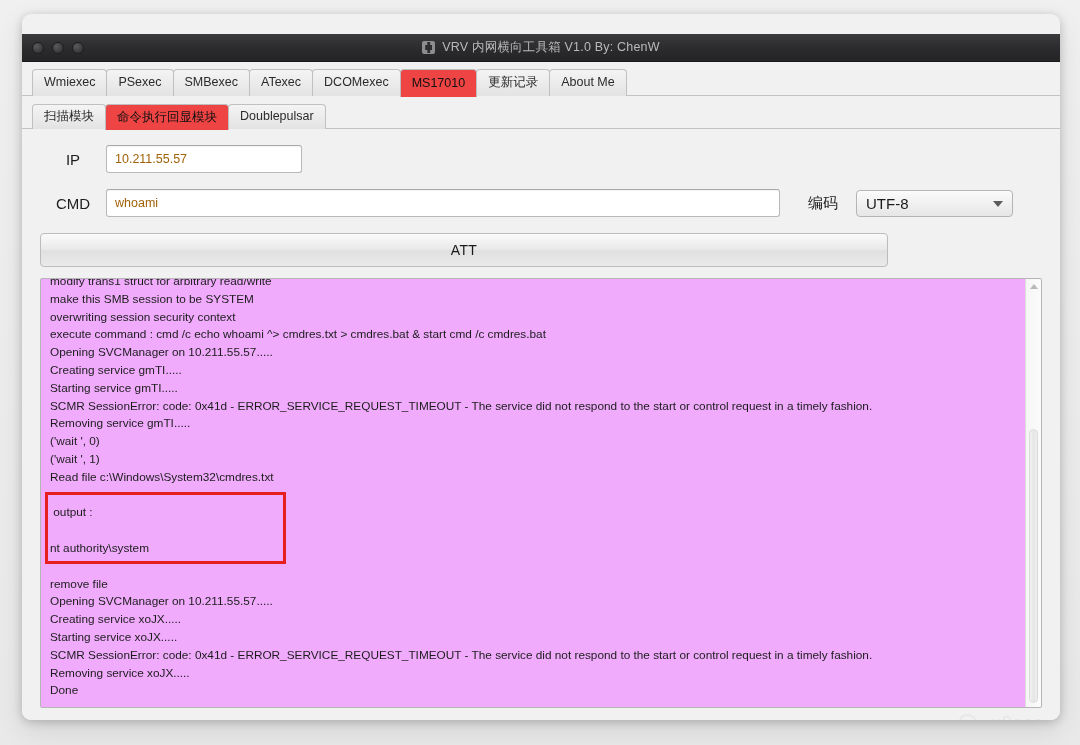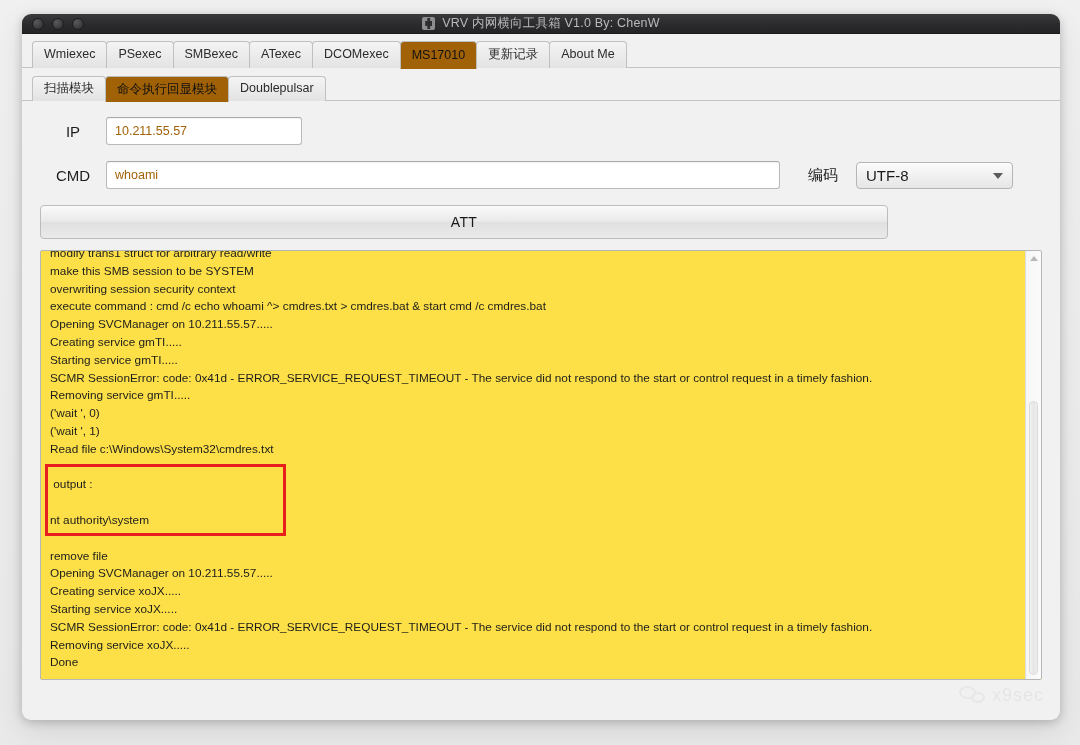--- a/index.html
+++ b/index.html
@@ -24,25 +24,26 @@
     width: 1038px; height: 706px;
     border-radius: 9px 9px 9px 9px;
     background: #f1f1f1;
     box-shadow: 0 2px 10px rgba(0,0,0,.20), 0 10px 28px rgba(0,0,0,.10);
     overflow: hidden;
   }
 
   
   .titlebar {
     position: relative;
-    height: 20px;
+    height: 28px;
     background: linear-gradient(180deg,#3a3a3c 0%,#2b2b2d 55%,#242426 100%);
     border-bottom: 1px solid #1a1a1c;
     display: flex;
     align-items: center;
+    margin-top: 20px;
   }
   .traffic {
     display: flex; gap: 8px;
     margin-left: 10px;
   }
   .dot {
     width: 12px; height: 12px; border-radius: 50%;
     background: radial-gradient(circle at 35% 32%, #5a5a5c 0%, #3d3d3f 60%, #2e2e30 100%);
     border: 1px solid #1e1e20;
   }
@@ -109,21 +110,21 @@
     background: linear-gradient(180deg,#f4f4f4 0%,#e3e3e3 100%);
     border: 1px solid #c0c0c0;
     border-bottom: none;
     border-radius: 4px 4px 0 0;
     margin-right: -1px;
     white-space: nowrap;
     cursor: default;
     margin-top: 28px;
   }
   .tab.active {
-    background: #a16207;
+    background: #ef4444;
     border-color: #bdbdbd;
     color: #111;
     z-index: 3;
     margin-bottom: -1px;
     height: 28px;
     line-height: 27px;
   }
   .tabrow.row2 .tab { height: 25px; line-height: 23px; font-size: 12.5px; }
   .tabrow.row2 .tab.active { height: 26px; line-height: 25px; }
 
@@ -202,21 +203,21 @@
     font-family: "Liberation Sans", sans-serif;
     letter-spacing: .4px;
     cursor: default;
   }
 
   
   .log-wrap {
     position: relative;
     margin: 11px 18px 0 18px;
     height: 430px;
-    background: #fde047;
+    background: #f0abfc;
     border: 1px solid #b6b6b6;
     border-radius: 2px;
     overflow: hidden;
   }
   .log-scrollarea {
     position: absolute;
     left: 0; top: 0; right: 16px; bottom: 0;
     overflow: hidden;
     padding: 0 0 0 9px;
   }

